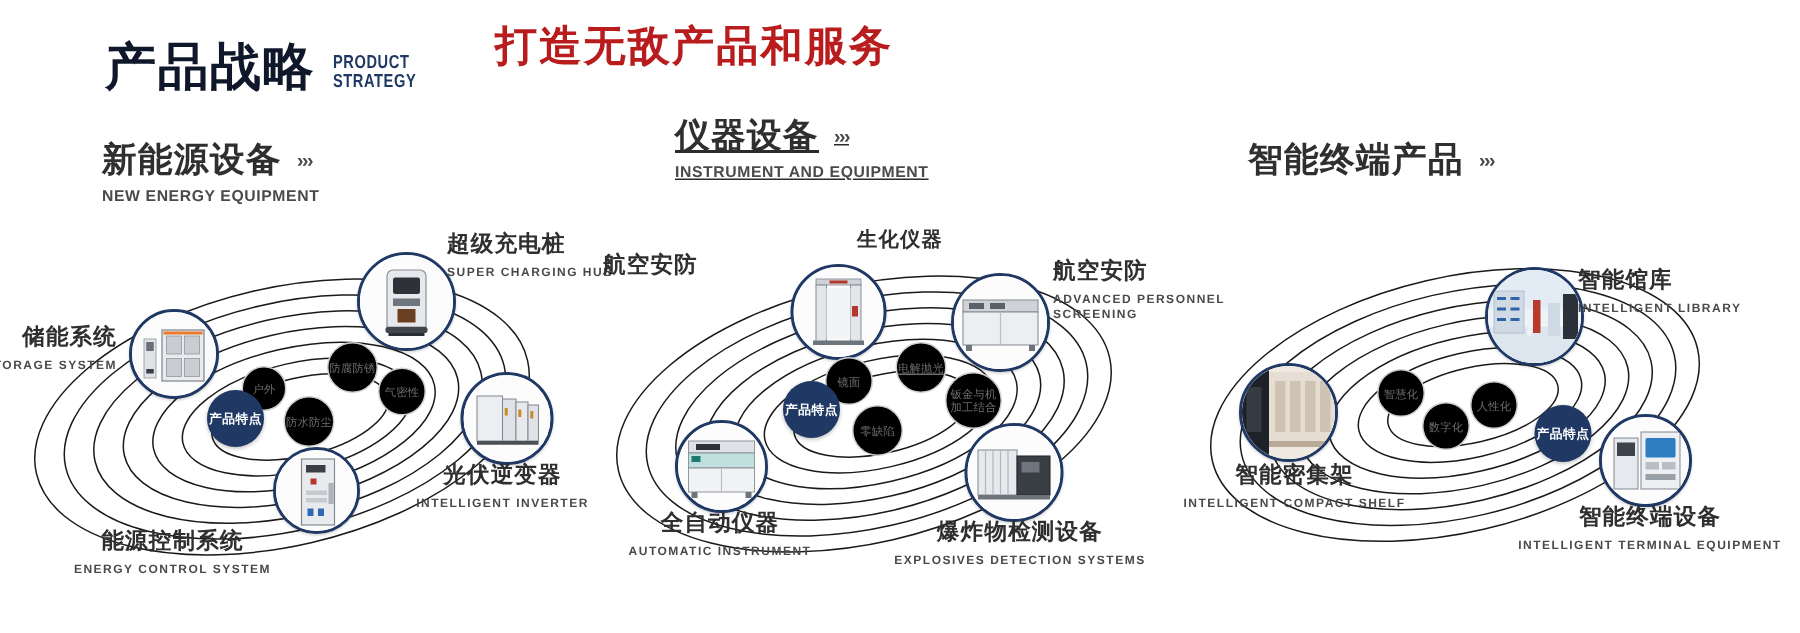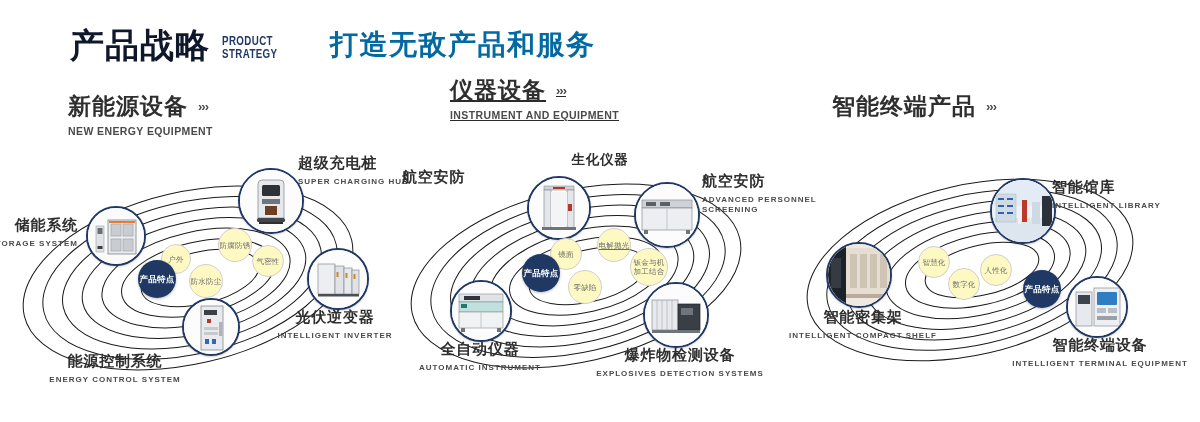--- a/index.html
+++ b/index.html
@@ -15,22 +15,22 @@
   .hdr-cn{
     font-size:34px;font-weight:bold;color:#0f172a;letter-spacing:1px;
     line-height:1;font-family:"Liberation Sans",sans-serif;
   }
   .hdr-en{
     margin-left:12px;margin-bottom:2px;color:#1f3864;font-weight:bold;
     font-size:12.5px;line-height:12.5px;letter-spacing:.5px;
     transform:scaleX(.78);transform-origin:left bottom;
   }
   .hdr-sub{
-    position:absolute;left:330px;top:30px;font-size:28px;font-weight:bold;
-    color:#0369a1;letter-spacing:1.5px;line-height:1.1;
+    position:absolute;left:330px;top:16px;font-size:28px;font-weight:bold;
+    color:#b91c1c;letter-spacing:1.5px;line-height:1.1;
   }
 
   
   .sec{position:absolute;}
   .sec-row{display:flex;align-items:center;}
   .sec-cn{font-size:23px;font-weight:bold;color:#2f2f2f;letter-spacing:1px;line-height:1;}
   .sec-arrows{margin-left:10px;color:#4a4a4a;font-size:13px;letter-spacing:-1px;font-weight:bold;}
   .sec-en{margin-top:7px;font-size:10.5px;font-weight:bold;color:#4a4a4a;letter-spacing:.4px;}
 
   .sec1{left:68px;top:95px;}
@@ -47,21 +47,21 @@
   
   .node{
     position:absolute;border-radius:50%;
     border:2px solid #1f3864;background:#fff;overflow:hidden;
     box-shadow:0 1px 2px rgba(0,0,0,.18);
   }
   .node .ph{position:absolute;inset:0;}
 
   
   .bub{
-    position:absolute;border-radius:50%;border:1px solid #cfcfcf;background:#fef9c3;
+    position:absolute;border-radius:50%;border:1px solid #cfcfcf;background:#000000;
     display:flex;align-items:center;justify-content:center;text-align:center;
     color:#6c6c6c;font-size:7.5px;line-height:9px;letter-spacing:.2px;
   }
   
   .core{
     position:absolute;border-radius:50%;background:#1f3864;color:#fff;
     display:flex;align-items:center;justify-content:center;text-align:center;
     font-size:8.5px;font-weight:bold;line-height:10px;letter-spacing:.3px;
     box-shadow:0 1px 3px rgba(0,0,0,.25);
   }

